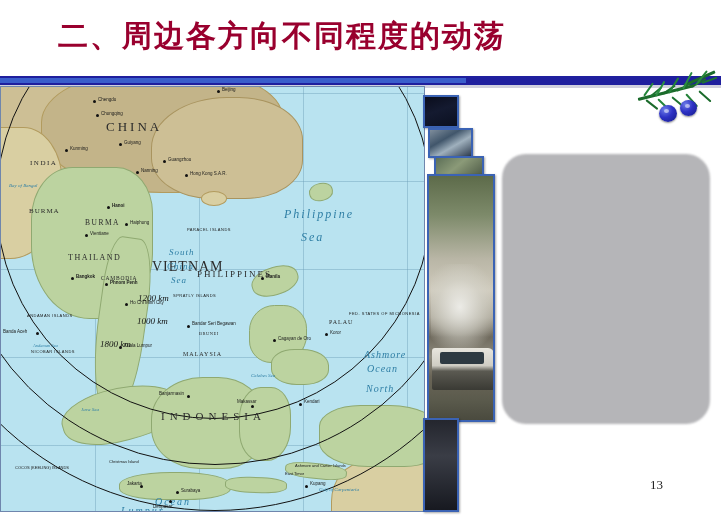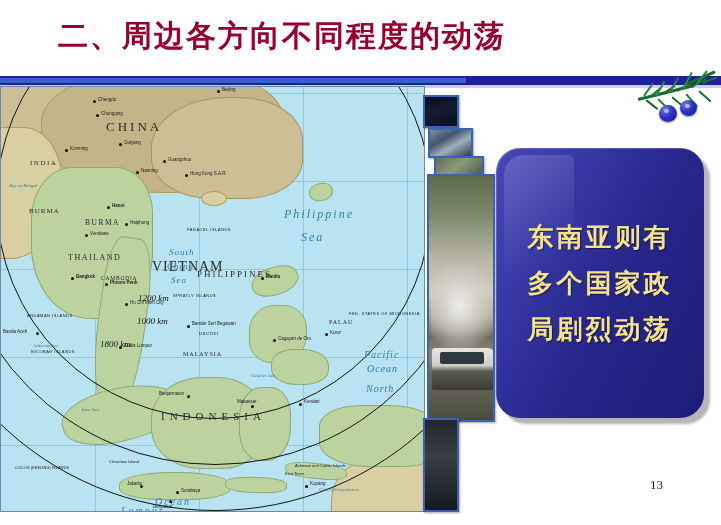--- a/index.html
+++ b/index.html
@@ -200,21 +200,21 @@
     <div class="mlabel" style="left:160px;top:323px;font-size:11px;letter-spacing:5px;">INDONESIA</div>
     <div class="mlabel" style="left:328px;top:232px;font-size:6px;letter-spacing:1px;">PALAU</div>
     <div class="mlabel" style="left:198px;top:244px;font-size:4.5px;letter-spacing:.5px;">BRUNEI</div>
 
     <div class="sealabel" style="left:283px;top:120px;font-size:12px;letter-spacing:2px;">Philippine</div>
     <div class="sealabel" style="left:300px;top:143px;font-size:12px;letter-spacing:2px;">Sea</div>
     <div class="sealabel" style="left:168px;top:160px;font-size:9px;letter-spacing:1px;">South</div>
     <div class="sealabel" style="left:166px;top:174px;font-size:9px;letter-spacing:1px;">China</div>
     <div class="sealabel" style="left:170px;top:188px;font-size:9px;letter-spacing:1px;">Sea</div>
     <div class="sealabel" style="left:365px;top:248px;font-size:10px;letter-spacing:1px;margin-top:48px;">North</div>
-    <div class="sealabel" style="left:363px;top:262px;font-size:10px;letter-spacing:1px;">Pacific</div>
+    <div class="sealabel" style="left:363px;top:262px;font-size:10px;letter-spacing:1px;">Ashmore</div>
     <div class="sealabel" style="left:366px;top:276px;font-size:10px;letter-spacing:1px;">Ocean</div>
     <div class="sealabel" style="left:120px;top:418px;font-size:10px;letter-spacing:2px;">Lumpur</div>
     <div class="sealabel" style="left:154px;top:409px;font-size:10px;letter-spacing:2px;">Ocean</div>
     <div class="sealabel" style="left:80px;top:320px;font-size:5px;">Java Sea</div>
     <div class="sealabel" style="left:32px;top:256px;font-size:4.5px;">Andaman Sea</div>
     <div class="sealabel" style="left:250px;top:286px;font-size:5px;">Celebes Sea</div>
     <div class="sealabel" style="left:318px;top:400px;font-size:5px;">Gulf of Carpentaria</div>
     <div class="sealabel" style="left:8px;top:96px;font-size:5px;">Bay of Bengal</div>
 
     <div class="citydot" style="left:216px;top:3px;"></div>
@@ -291,22 +291,16 @@
     <div class="photo" id="photo4">
       <span class="smoke"></span>
       <span class="car">
         <span class="carwin"></span>
       </span>
     </div>
     <div class="photo" id="photo5"></div>
   </div>
 
   <div id="callout-shadow"></div>
-  <div id="callout">
-    <span class="gloss"></span>
-    <div class="callout-line">东南亚则有</div>
-    <div class="callout-line">多个国家政</div>
-    <div class="callout-line">局剧烈动荡</div>
-  </div>
 
   <div id="pagenum">13</div>
 
 </div>
 
 </body></html>

